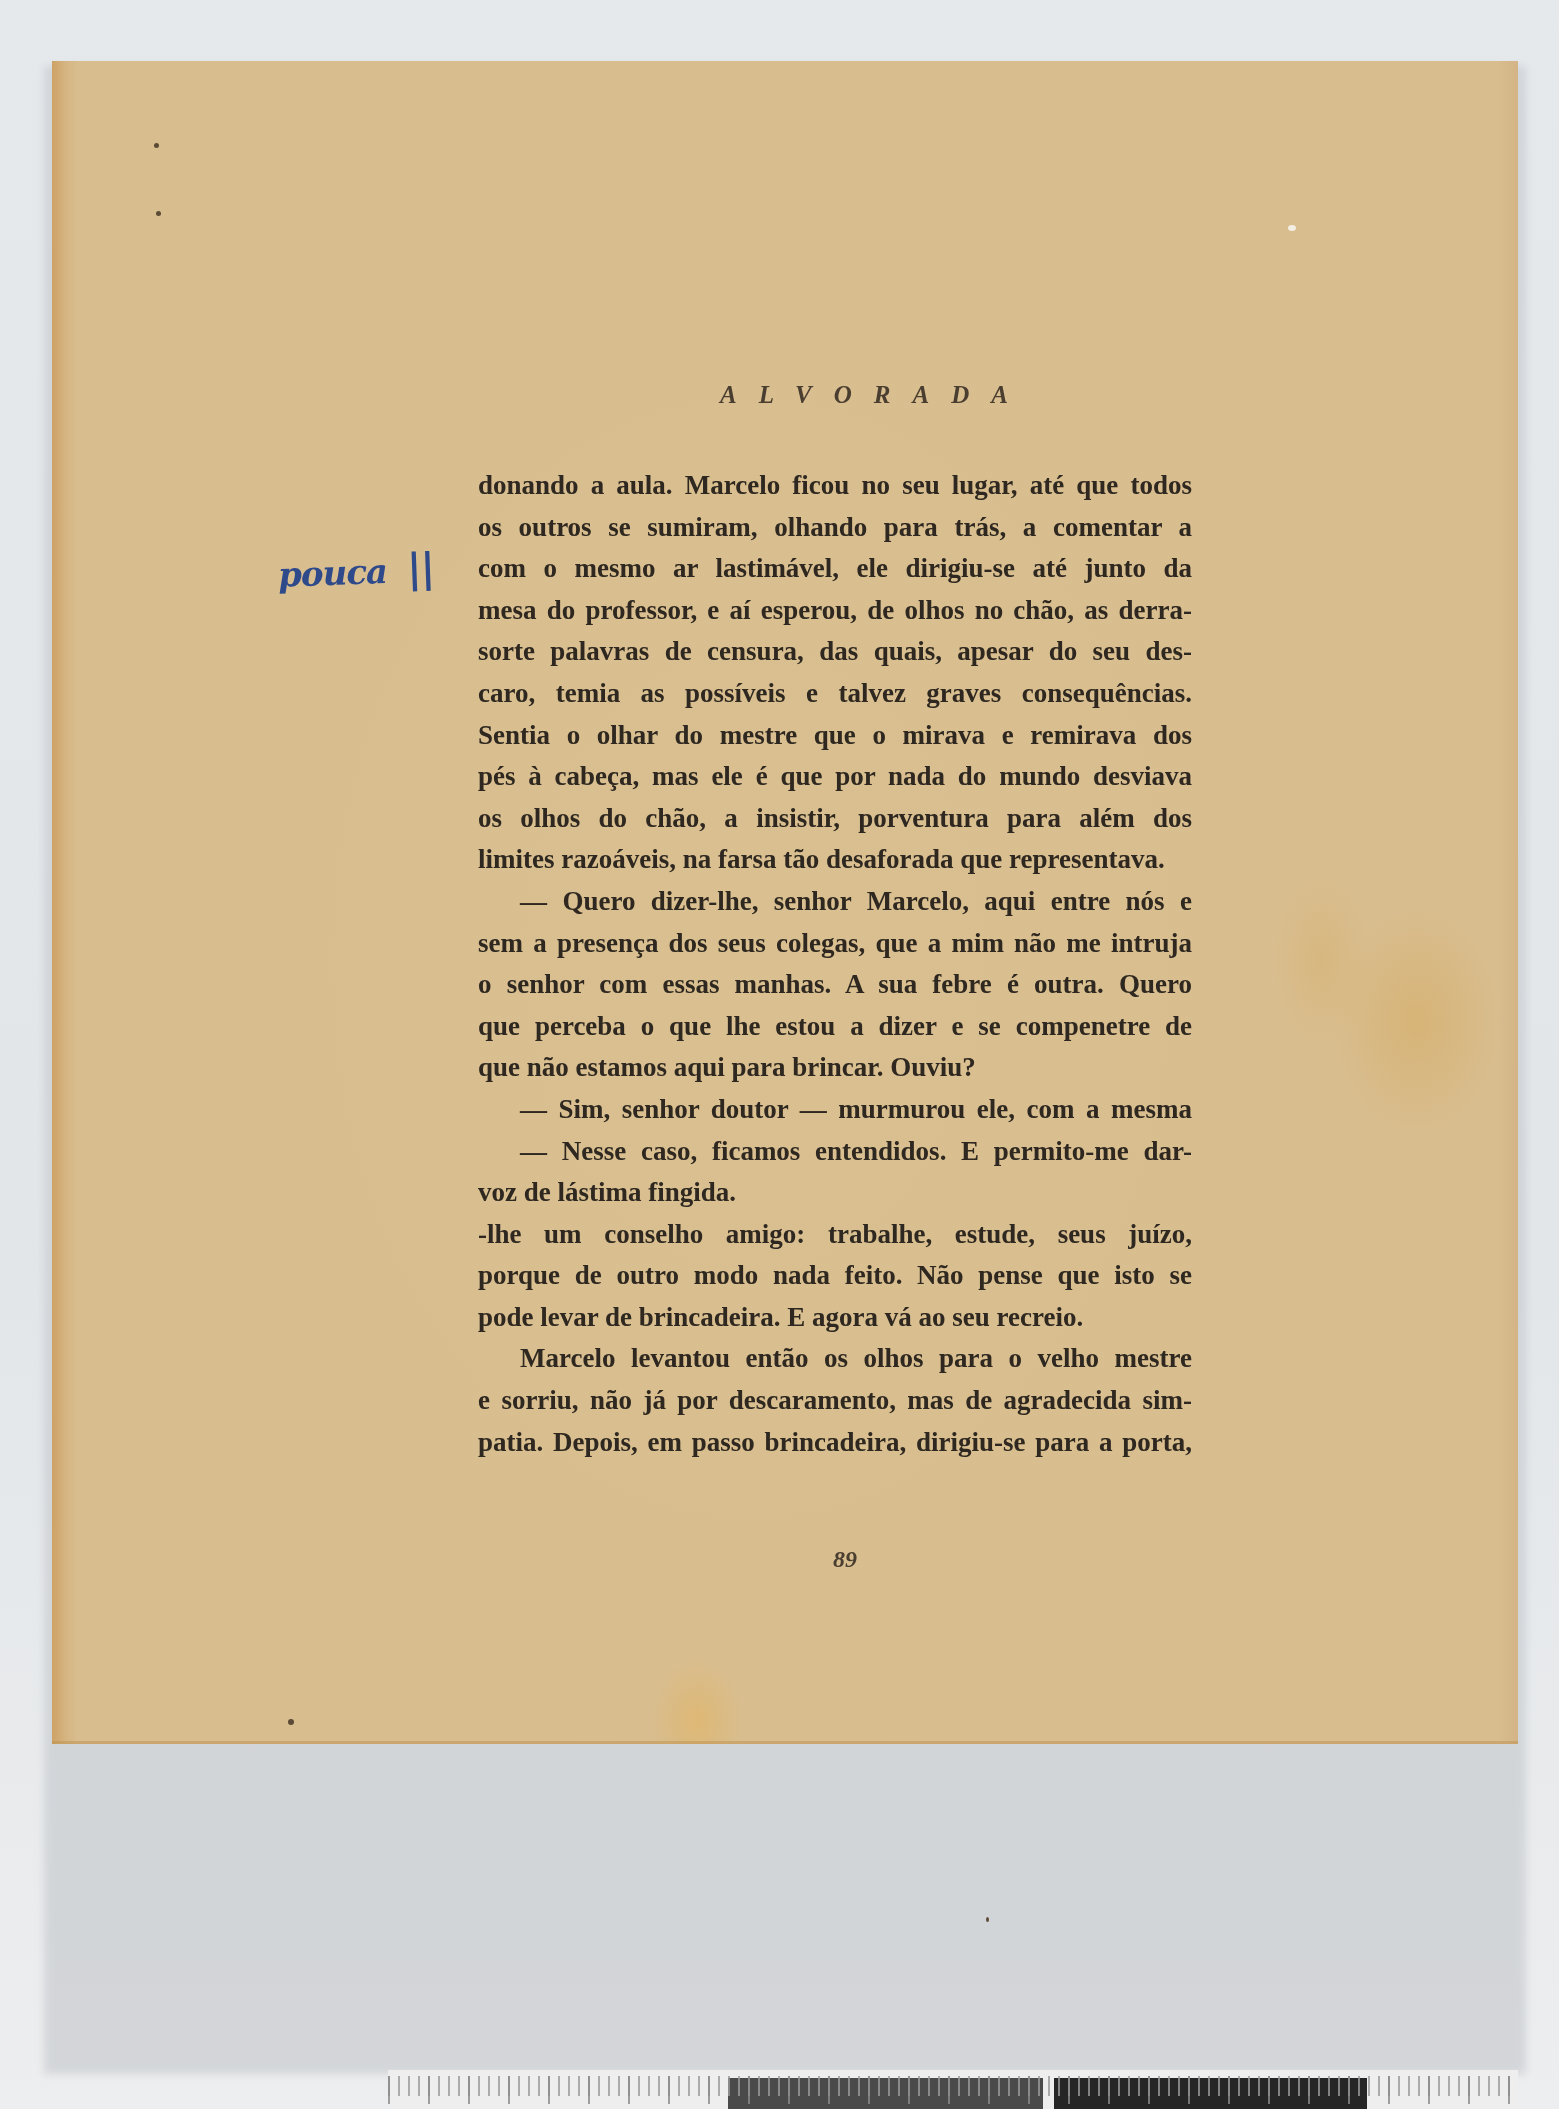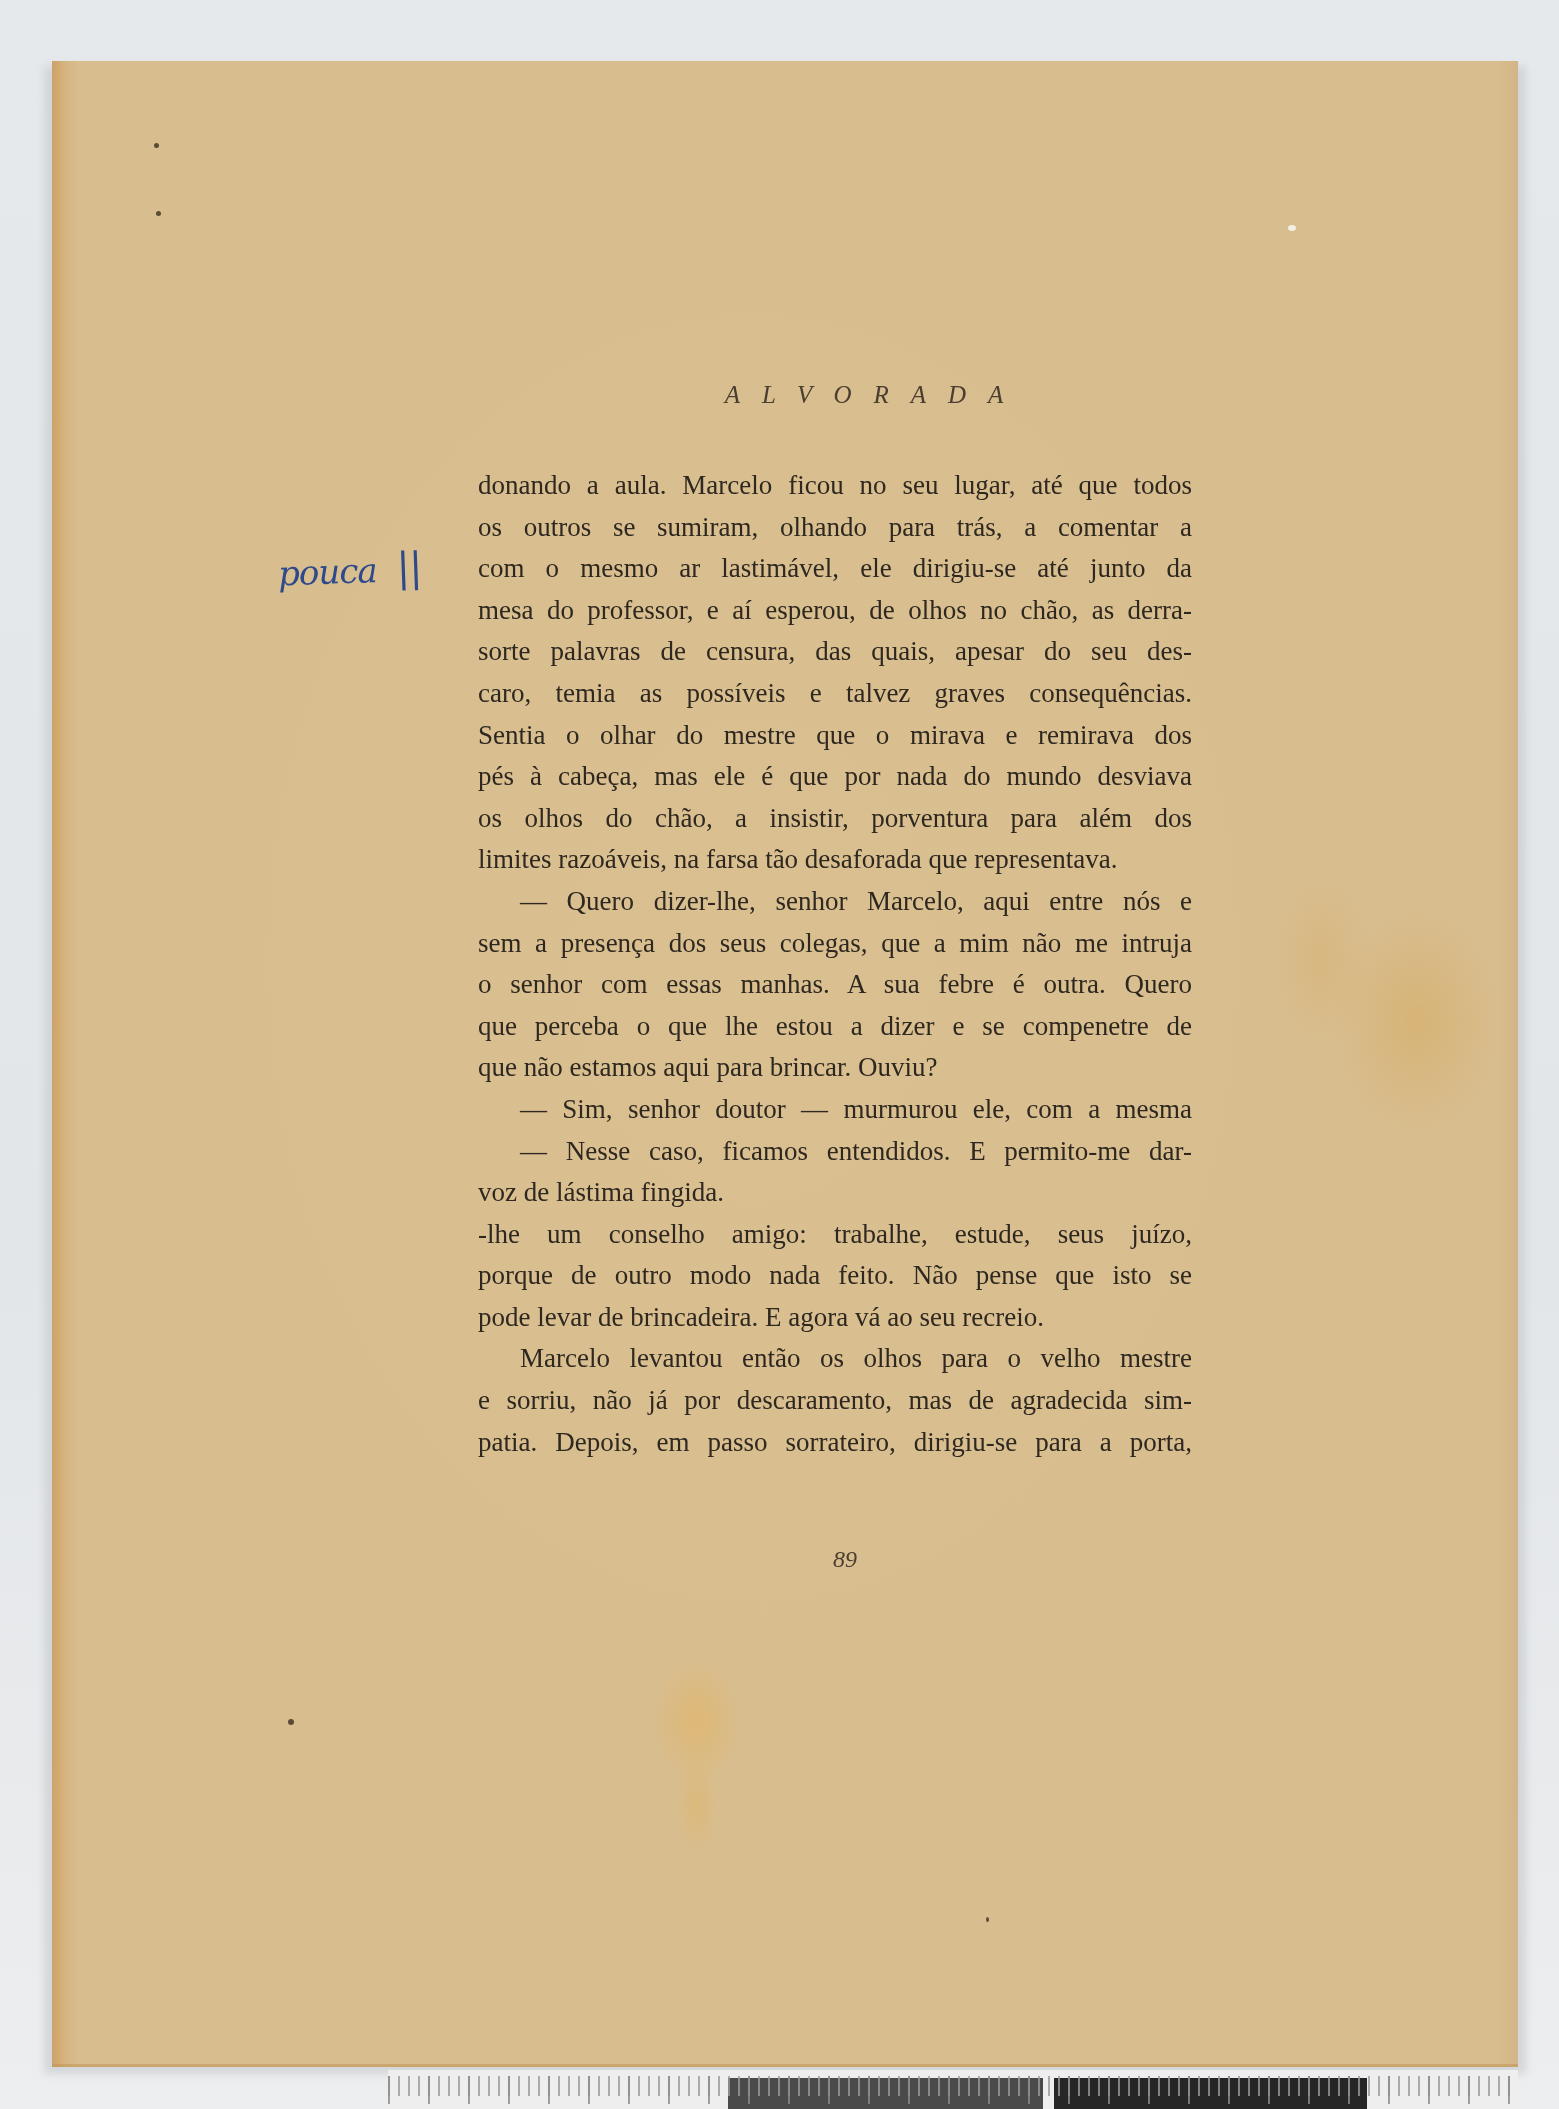--- a/index.html
+++ b/index.html
@@ -11,30 +11,31 @@
   }
   .backdrop {
     position: absolute; left: 0; top: 0; width: 1559px; height: 2109px;
     background: linear-gradient(180deg, #e6e9ec 0%, #e3e6e9 60%, #eceeef 100%);
   }
   .page-shadow {
     position: absolute; left: 44px; top: 66px; width: 1482px; height: 2008px;
     background: #c9ccd0; filter: blur(4px); opacity: .7;
   }
   .page {
-    position: absolute; left: 52px; top: 61px; width: 1466px; height: 2006px;
+    position: absolute; left: 52px; top: 61px; width: 1466px; height: 1683px;
     background: #d8bd8e;
     background-image:
       radial-gradient(ellipse 120px 160px at 1365px 960px, rgba(214,172,100,.55), rgba(214,172,100,0) 70%),
       radial-gradient(ellipse 70px 120px at 1270px 900px, rgba(214,172,100,.35), rgba(214,172,100,0) 70%),
       radial-gradient(ellipse 65px 90px at 645px 1660px, rgba(226,180,100,.6), rgba(226,180,100,0) 70%),
       radial-gradient(ellipse 30px 70px at 645px 1745px, rgba(226,180,100,.45), rgba(226,180,100,0) 70%),
       radial-gradient(ellipse 900px 1200px at 700px 900px, rgba(222,198,150,.35), rgba(222,198,150,0) 70%),
       linear-gradient(90deg, #cda265 0px, #d6b582 14px, #d8bd8e 26px, #d8bd8e 1446px, #d3b487 1466px);
     box-shadow: inset 0 -3px 0 rgba(190,145,80,.5);
+    font-weight: bold;
   }
   .speck { position: absolute; border-radius: 50%; background: #5b4a35; }
   .header {
     position: absolute; left: 0; width: 1466px; top: 320px;
     text-align: center; font-style: italic; font-size: 25px;
     letter-spacing: 22px; color: #4a3e30; padding-left: 180px; box-sizing: border-box;
   }
   .body-text {
     position: absolute; left: 426px; top: 404px; width: 714px;
     font-size: 27px; line-height: 41.6px; color: #2e2820;
@@ -116,21 +117,21 @@
     <span class="line">que perceba o que lhe estou a dizer e se compenetre de</span>
     <span class="line last">que não estamos aqui para brincar. Ouviu?</span>
     <span class="line indent">— Sim, senhor doutor — murmurou ele, com a mesma</span>
     <span class="line indent">— Nesse caso, ficamos entendidos. E permito-me dar-</span>
     <span class="line last">voz de lástima fingida.</span>
     <span class="line">-lhe um conselho amigo: trabalhe, estude, seus juízo,</span>
     <span class="line">porque de outro modo nada feito. Não pense que isto se</span>
     <span class="line last">pode levar de brincadeira. E agora vá ao seu recreio.</span>
     <span class="line indent">Marcelo levantou então os olhos para o velho mestre</span>
     <span class="line">e sorriu, não já por descaramento, mas de agradecida sim-</span>
-    <span class="line">patia. Depois, em passo sorrateiro, dirigiu-se para a porta,</span>
+    <span class="line">patia. Depois, em passo brincadeira, dirigiu-se para a porta,</span>
   </div>
 
   <div class="page-number">89</div>
 </div>
 
 <div class="ruler">
   <div class="ruler-dark1"></div>
   <div class="ruler-dark2"></div>
   <div class="ticks"></div>
   <div class="ticks-major"></div>

